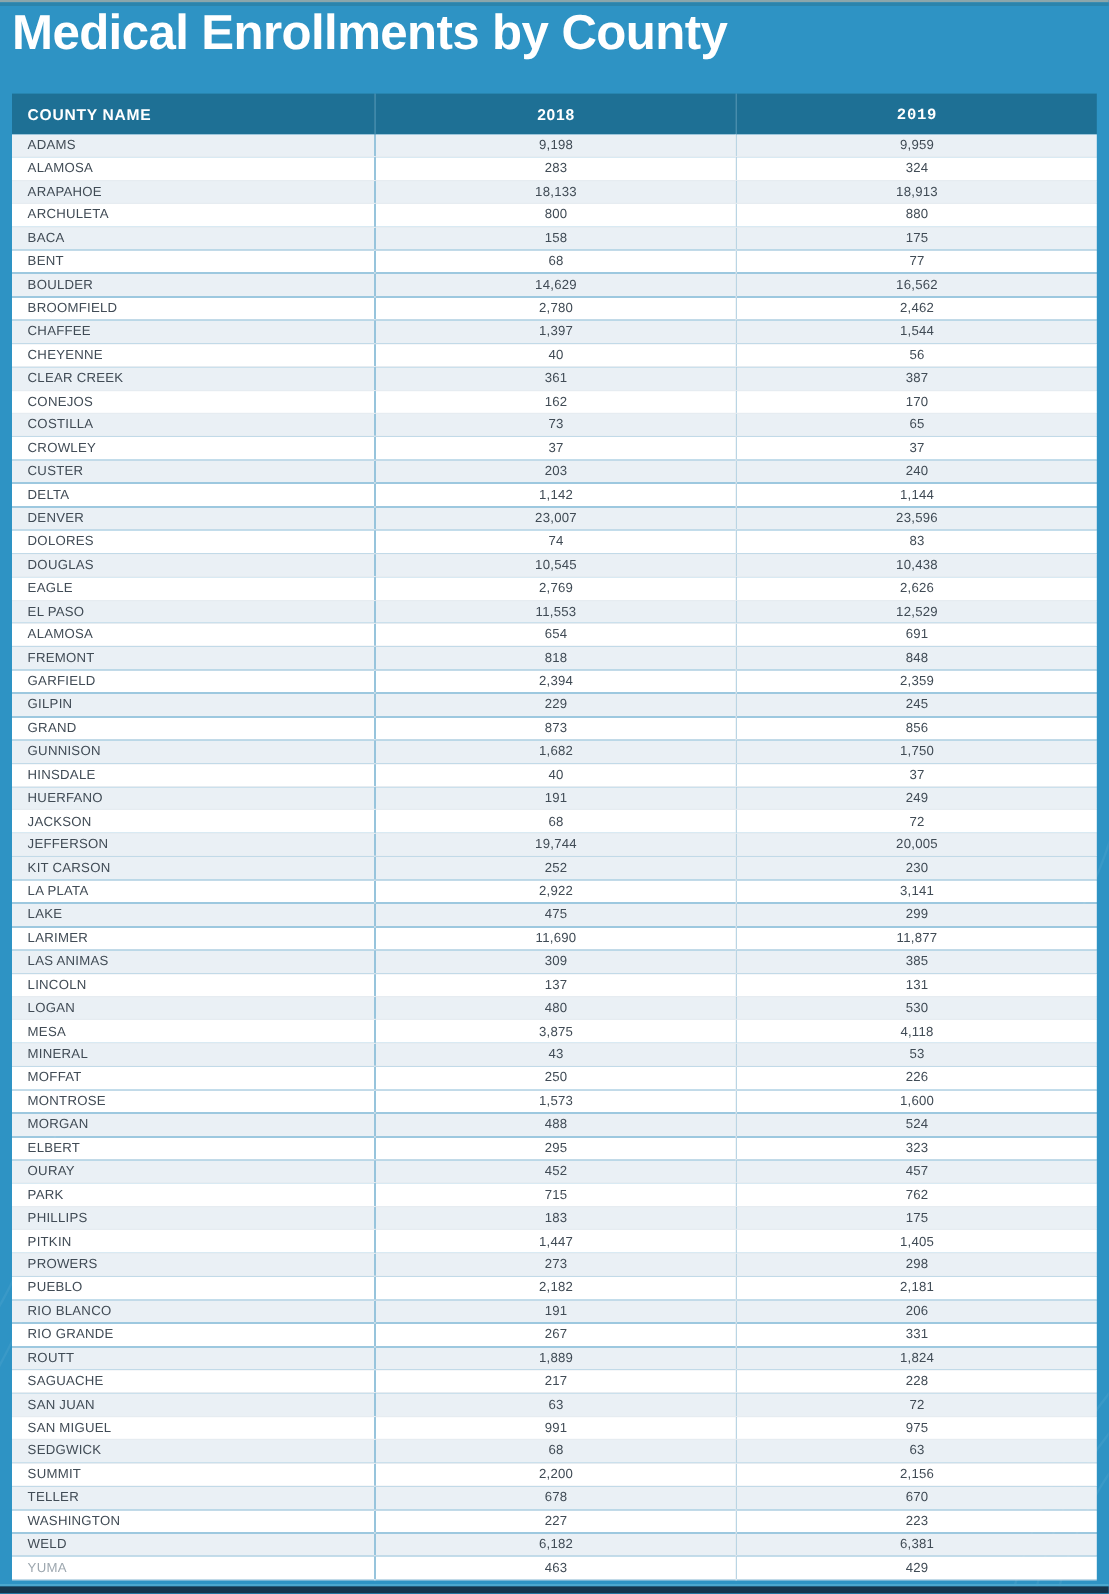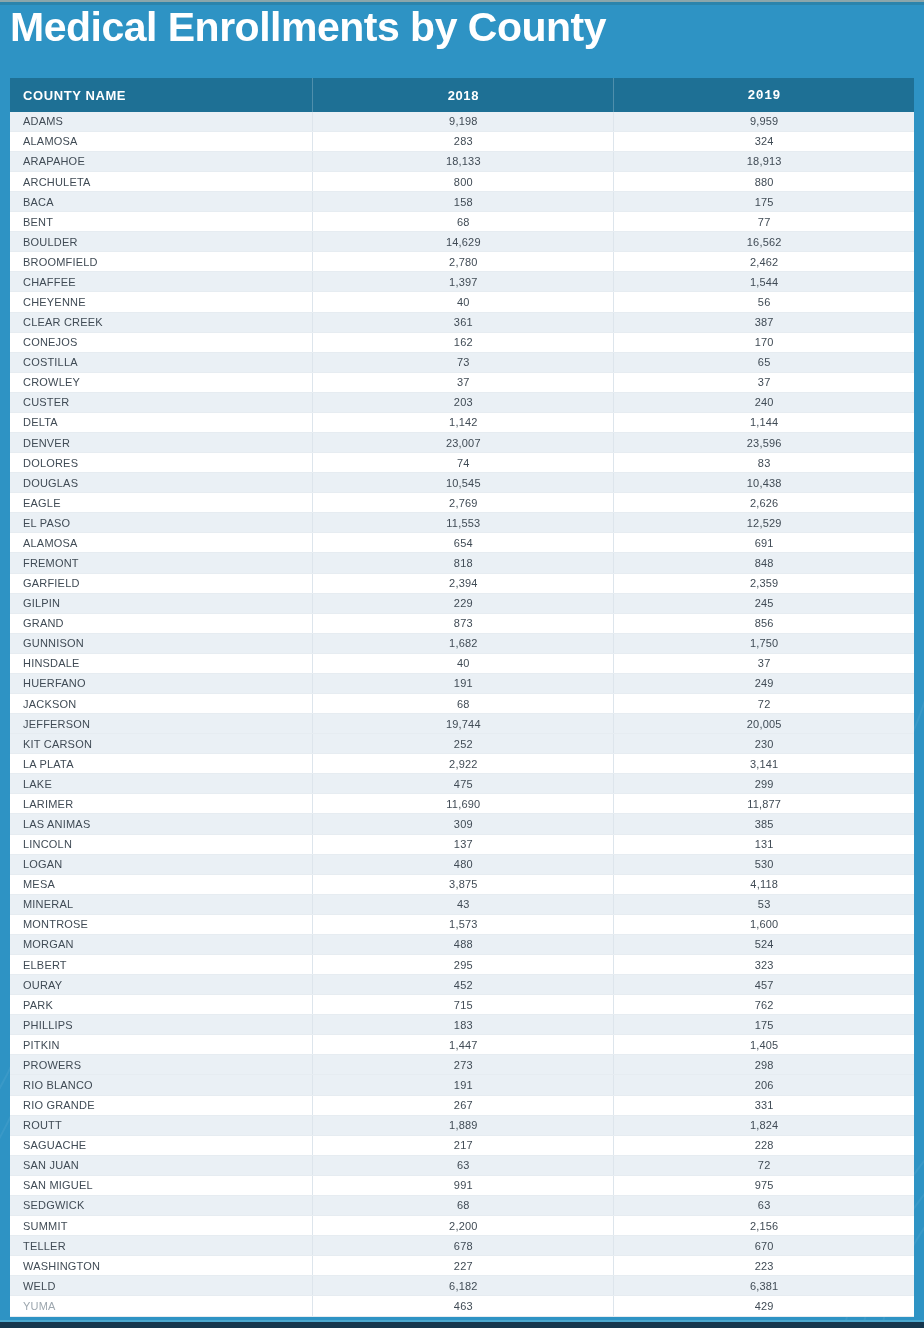--- a/index.html
+++ b/index.html
@@ -311,20 +311,25 @@
             <td class="county">MESA</td>
             <td class="num">3,875</td>
             <td class="num">4,118</td>
           </tr>
           <tr class="shaded">
             <td class="county">MINERAL</td>
             <td class="num">43</td>
             <td class="num">53</td>
           </tr>
           <tr class="plain">
+            <td class="county">MOFFAT</td>
+            <td class="num">250</td>
+            <td class="num">226</td>
+          </tr>
+          <tr class="plain">
             <td class="county">MONTROSE</td>
             <td class="num">1,573</td>
             <td class="num">1,600</td>
           </tr>
           <tr class="shaded">
             <td class="county">MORGAN</td>
             <td class="num">488</td>
             <td class="num">524</td>
           </tr>
           <tr class="plain">
@@ -350,20 +355,25 @@
           <tr class="plain">
             <td class="county">PITKIN</td>
             <td class="num">1,447</td>
             <td class="num">1,405</td>
           </tr>
           <tr class="shaded">
             <td class="county">PROWERS</td>
             <td class="num">273</td>
             <td class="num">298</td>
           </tr>
+          <tr class="plain">
+            <td class="county">PUEBLO</td>
+            <td class="num">2,182</td>
+            <td class="num">2,181</td>
+          </tr>
           <tr class="shaded">
             <td class="county">RIO BLANCO</td>
             <td class="num">191</td>
             <td class="num">206</td>
           </tr>
           <tr class="plain">
             <td class="county">RIO GRANDE</td>
             <td class="num">267</td>
             <td class="num">331</td>
           </tr>

